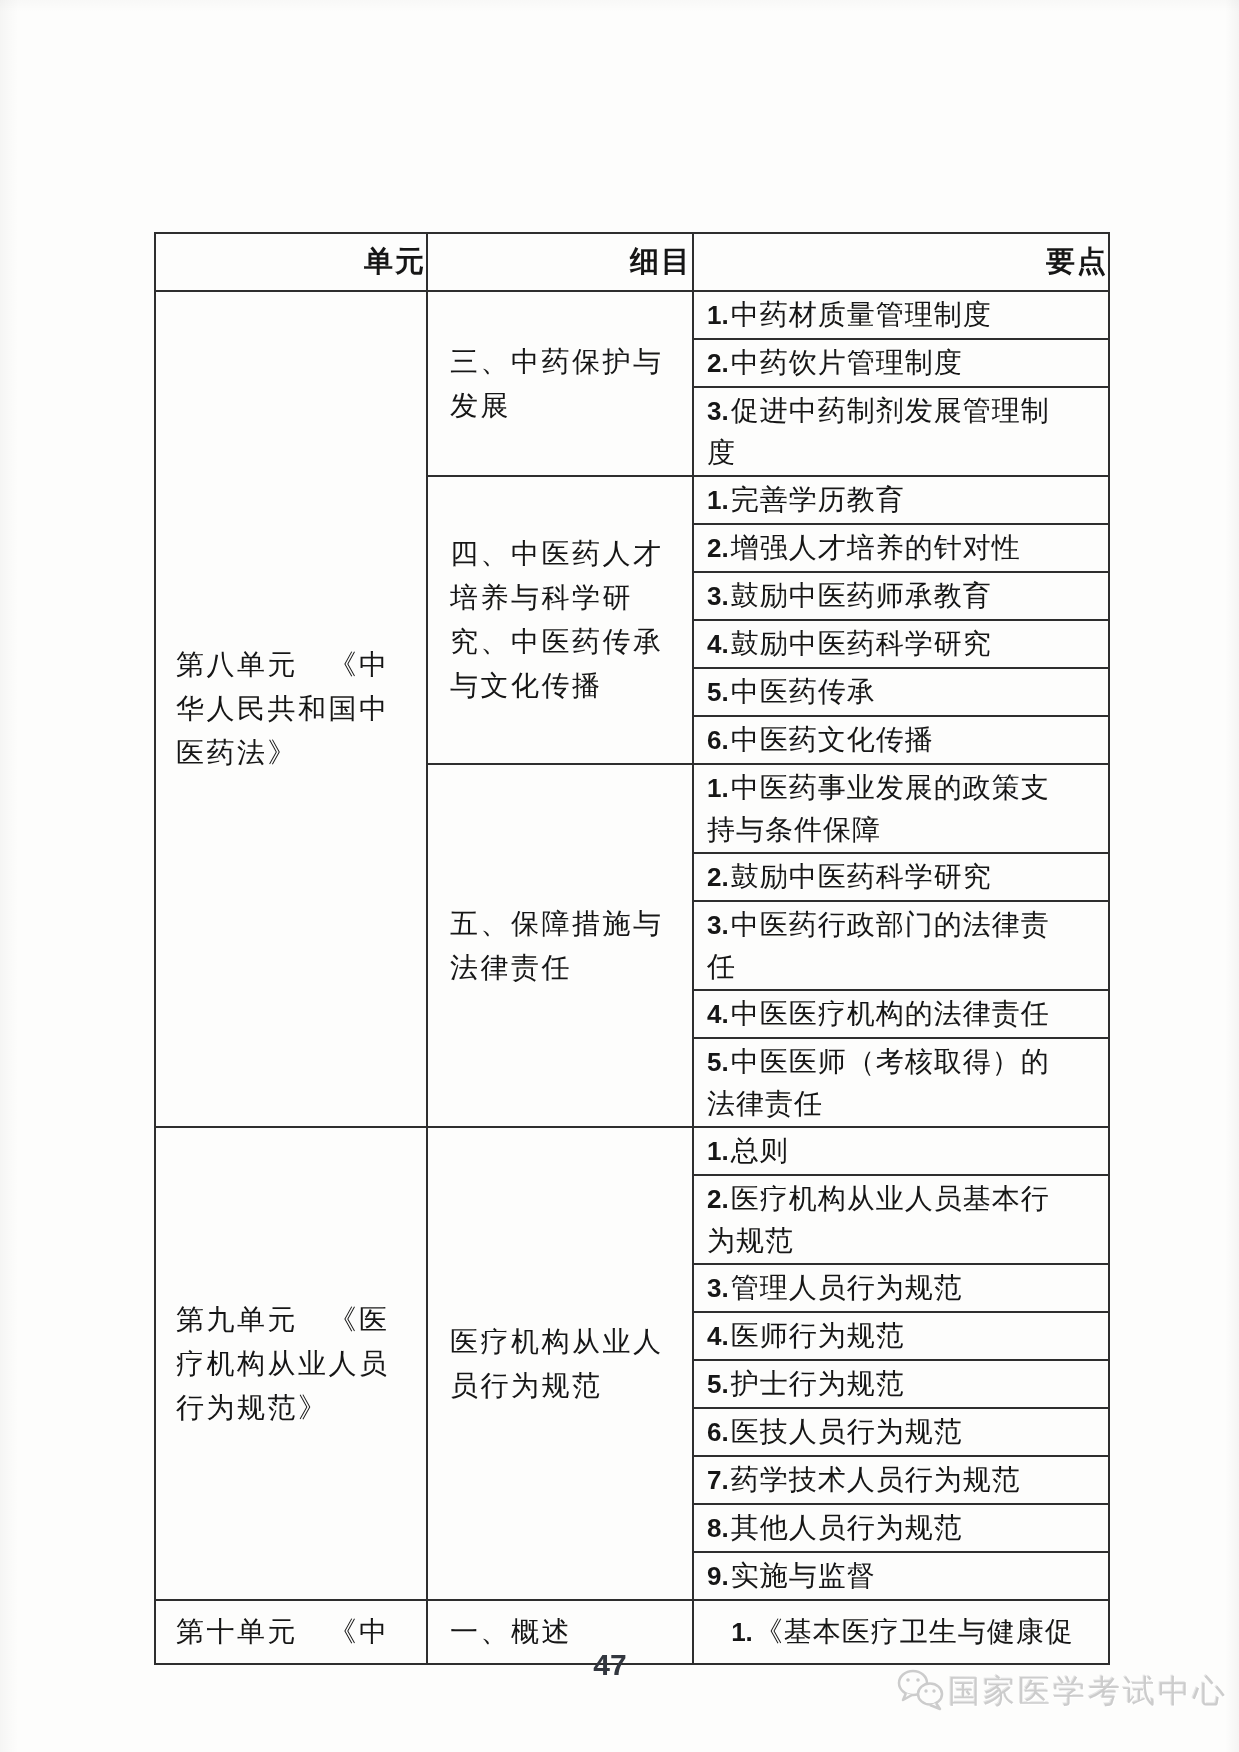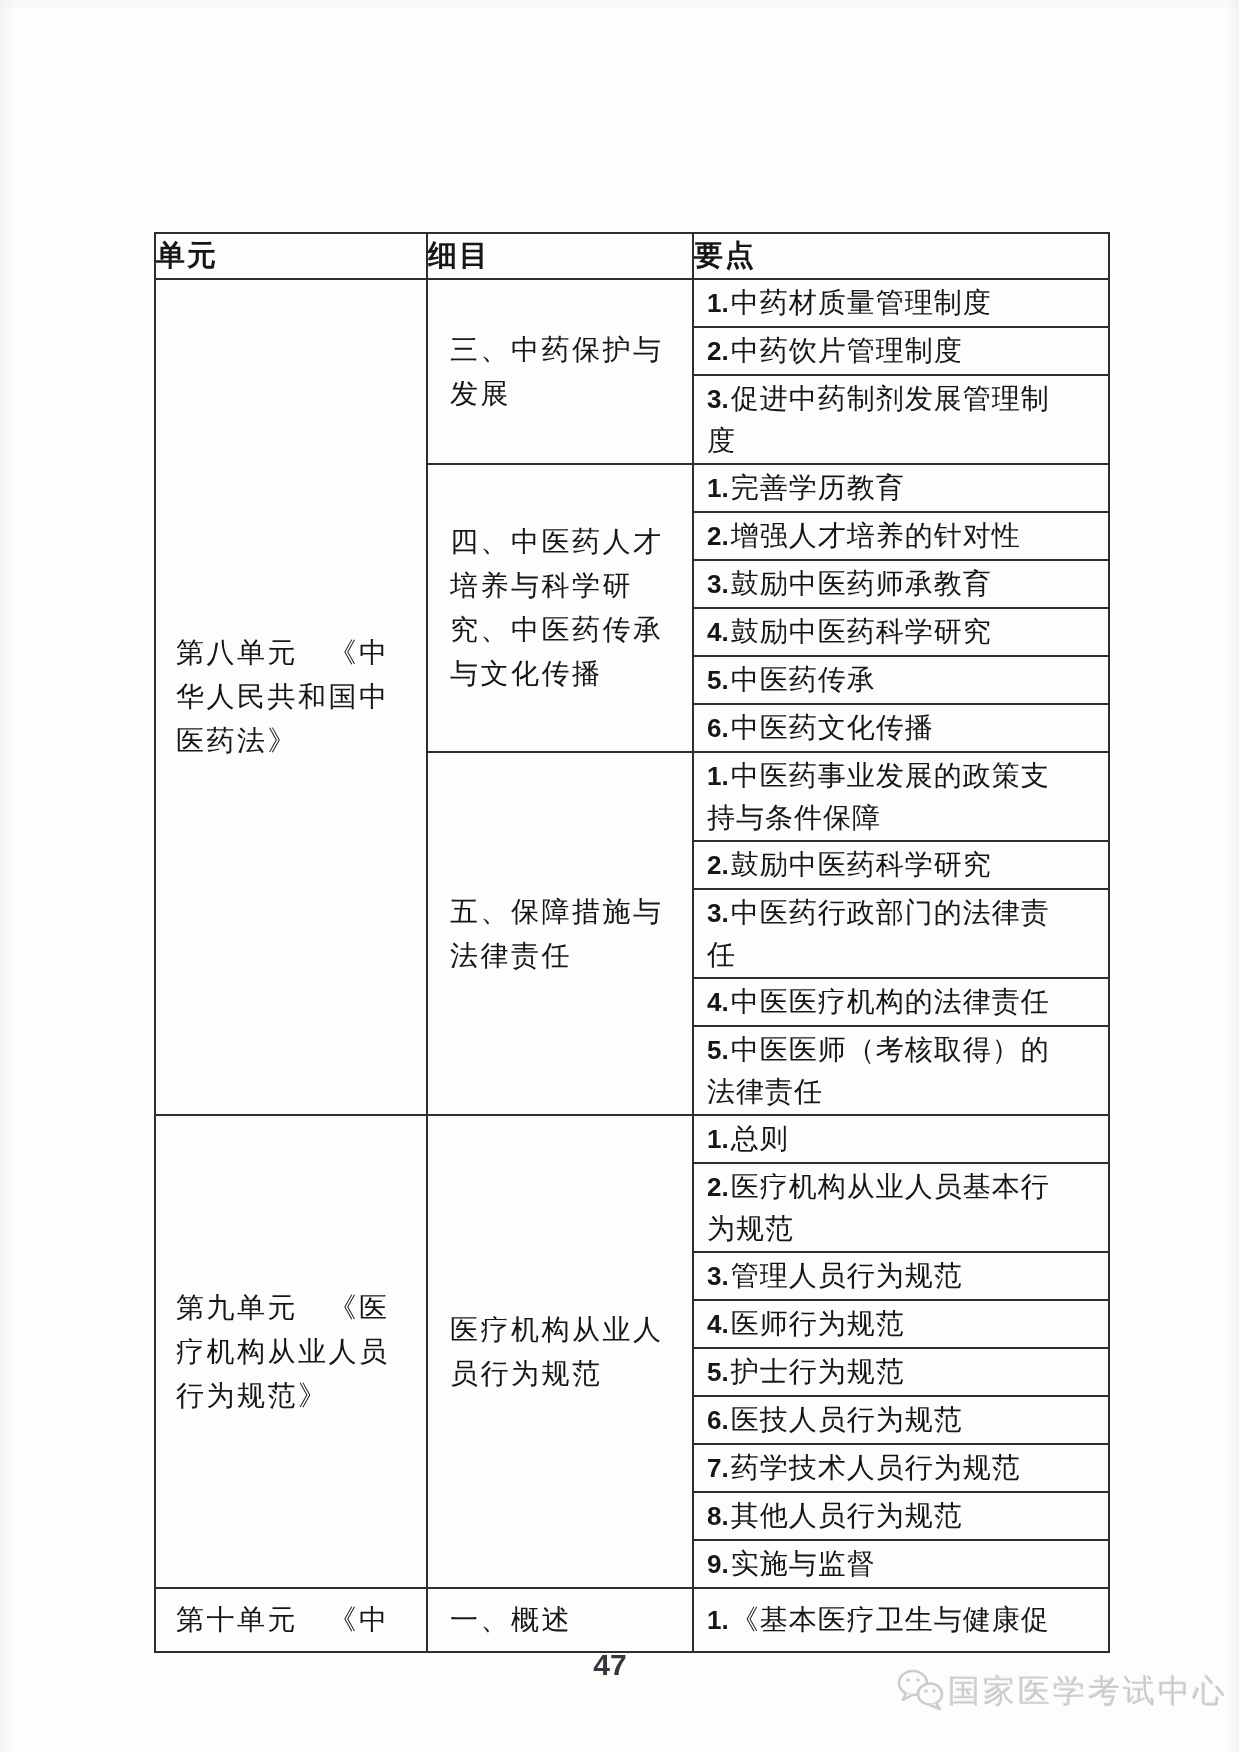--- a/index.html
+++ b/index.html
@@ -37,41 +37,41 @@
   .tbl th, .tbl td {
     border: 2px solid #2e2e2e;
     vertical-align: middle;
     font-size: 28px;
     color: #161616;
     box-sizing: border-box;
   }
   .tbl th {
     height: 46px;
     font-weight: 700;
-    text-align: left;
+    text-align: right;
     font-size: 29px;
     letter-spacing: 2px;
-    padding: 2px 0;
+    padding: 8px 0;
   }
   td.c1 { padding: 4px 30px 4px 20px; font-family: Liberation Serif, serif; }
   td.c2 { padding: 4px 24px 4px 22px; }
   td.c3 { padding: 2px 10px 2px 13px; }
   .wrap { white-space: pre-line; line-height: 44px; letter-spacing: 2.5px; }
   .pt   { white-space: pre-line; letter-spacing: 1px; }
   td.c3 { line-height: 41px; }
   .pn {
     font-family: "Liberation Sans", "DejaVu Sans", sans-serif;
     font-weight: 700;
     font-size: 26px;
     letter-spacing: 0;
     padding-right: 2px;
   }
   tr.h1 td.c3 { height: 46px; }
   tr.h2 td.c3 { height: 87px; margin-top: 8px; }
-  tr.h3 td.c3 { height: 64px; }
+  tr.h3 td.c3 { height: 64px; text-align: center; }
 
   #page-number {
     position: absolute;
     left: 560px; top: 1648px; width: 100px;
     text-align: center;
     font-family: "Liberation Sans", "DejaVu Sans", sans-serif;
     font-weight: 700;
     font-size: 30px;
     color: #33373f;
   }

